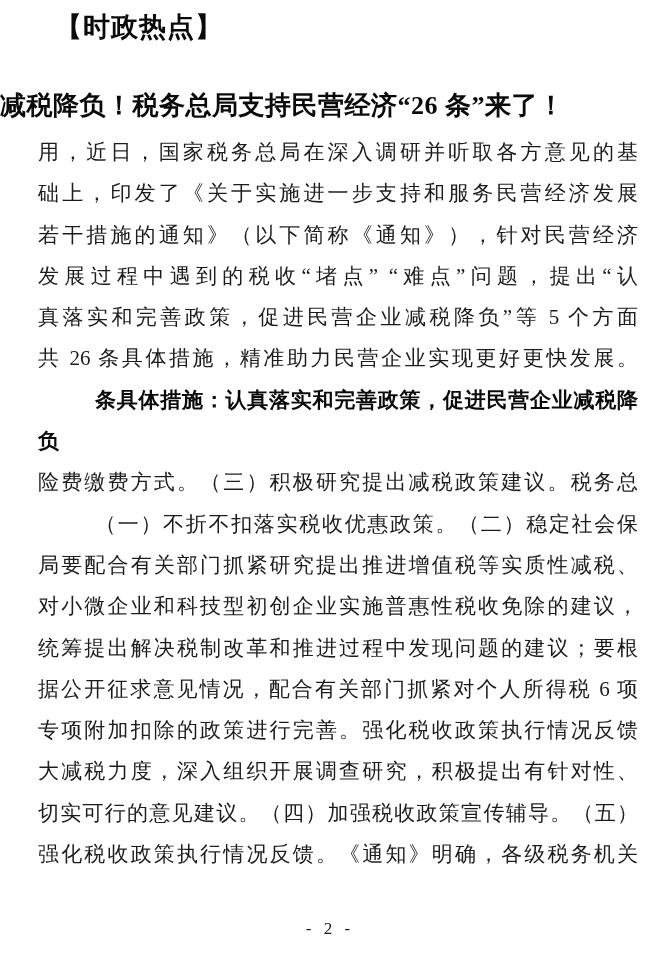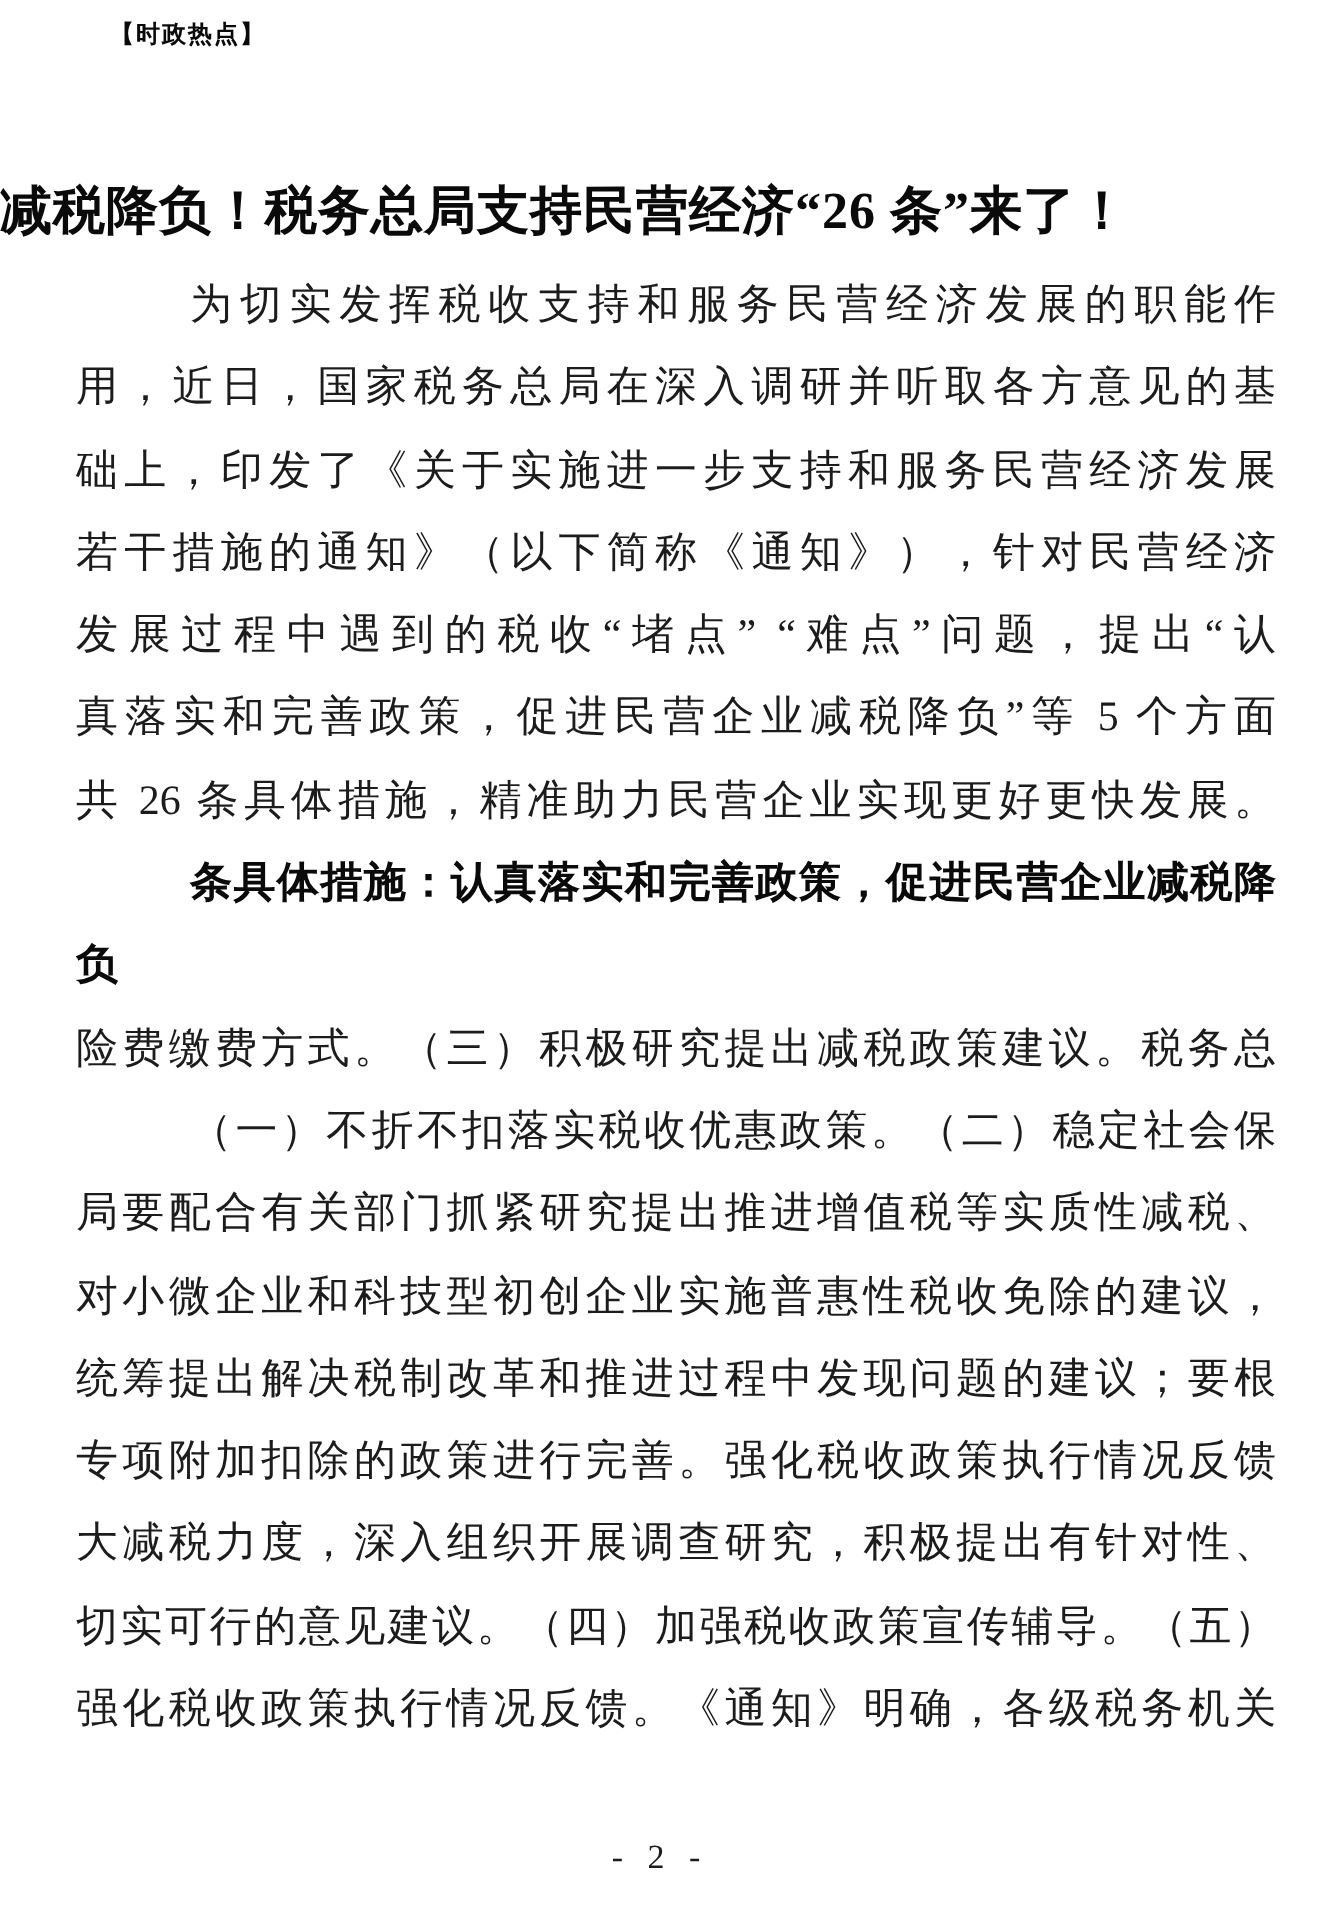--- a/index.html
+++ b/index.html
@@ -14,21 +14,21 @@
     background: #ffffff;
     color: #141414;
     font-family: "Liberation Serif", serif;
     overflow: hidden;
   }
   .section-tag {
     position: absolute;
     left: 55px;
     top: 9px;
     font-family: "Liberation Sans", sans-serif;
-    font-size: 12px;
+    font-size: 27px;
     font-weight: bold;
     letter-spacing: 1px;
     color: #0a0a0a;
   }
   .article-title {
     position: absolute;
     left: 0;
     top: 89px;
     width: 100%;
     margin: 0;
@@ -79,34 +79,34 @@
 </head>
 <body>
 
 <div class="page">
 
   <div class="section-tag">【时政热点】</div>
 
   <h1 class="article-title">减税降负！税务总局支持民营经济“26 条”来了！</h1>
 
   <div class="body-block">
-    <div class="body-line indent">为切实发挥税收支持和服务民营经济发展的职能作</div>
     <div class="body-line">用，近日，国家税务总局在深入调研并听取各方意见的基</div>
     <div class="body-line">础上，印发了《关于实施进一步支持和服务民营经济发展</div>
     <div class="body-line">若干措施的通知》（以下简称《通知》），针对民营经济</div>
     <div class="body-line">发展过程中遇到的税收“堵点” “难点”问题，提出“认</div>
     <div class="body-line">真落实和完善政策，促进民营企业减税降负”等 5 个方面</div>
     <div class="body-line">共 26 条具体措施，精准助力民营企业实现更好更快发展。</div>
     <div class="body-line indent bold">条具体措施：认真落实和完善政策，促进民营企业减税降</div>
     <div class="body-line bold para-end">负</div>
     <div class="body-line">险费缴费方式。（三）积极研究提出减税政策建议。税务总</div>
     <div class="body-line indent">（一）不折不扣落实税收优惠政策。（二）稳定社会保</div>
     <div class="body-line">局要配合有关部门抓紧研究提出推进增值税等实质性减税、</div>
     <div class="body-line">对小微企业和科技型初创企业实施普惠性税收免除的建议，</div>
     <div class="body-line">统筹提出解决税制改革和推进过程中发现问题的建议；要根</div>
+    <div class="body-line">据公开征求意见情况，配合有关部门抓紧对个人所得税 6 项</div>
     <div class="body-line">专项附加扣除的政策进行完善。强化税收政策执行情况反馈</div>
     <div class="body-line">大减税力度，深入组织开展调查研究，积极提出有针对性、</div>
     <div class="body-line">切实可行的意见建议。（四）加强税收政策宣传辅导。（五）</div>
     <div class="body-line">强化税收政策执行情况反馈。《通知》明确，各级税务机关</div>
   </div>
 
   <div class="page-footer">- 2 -</div>
 
 </div>
 

